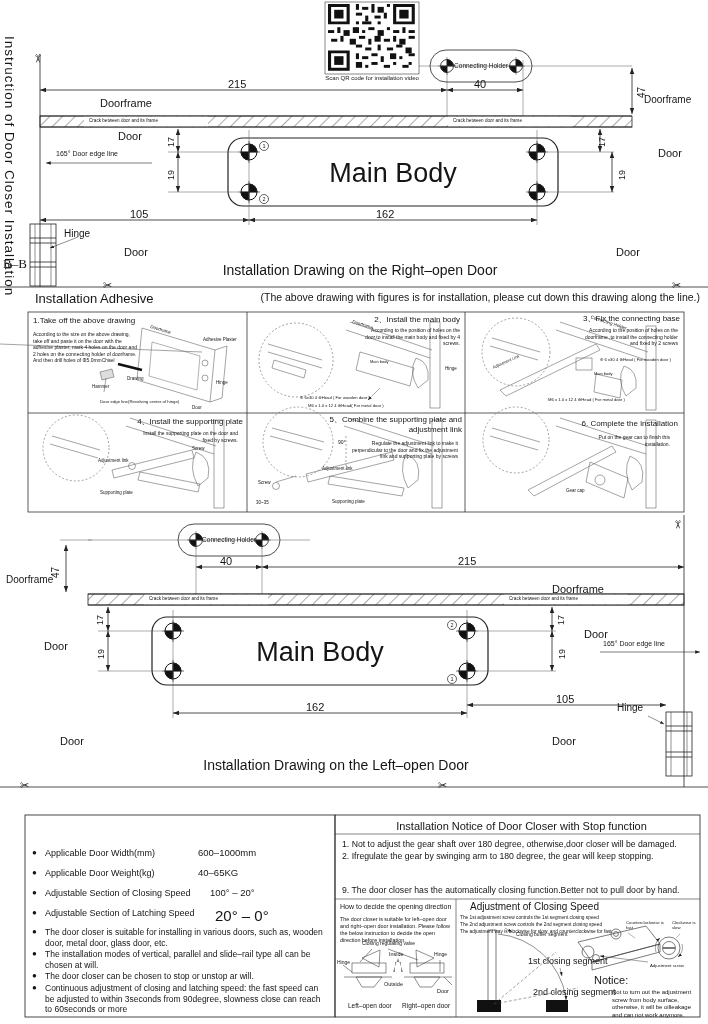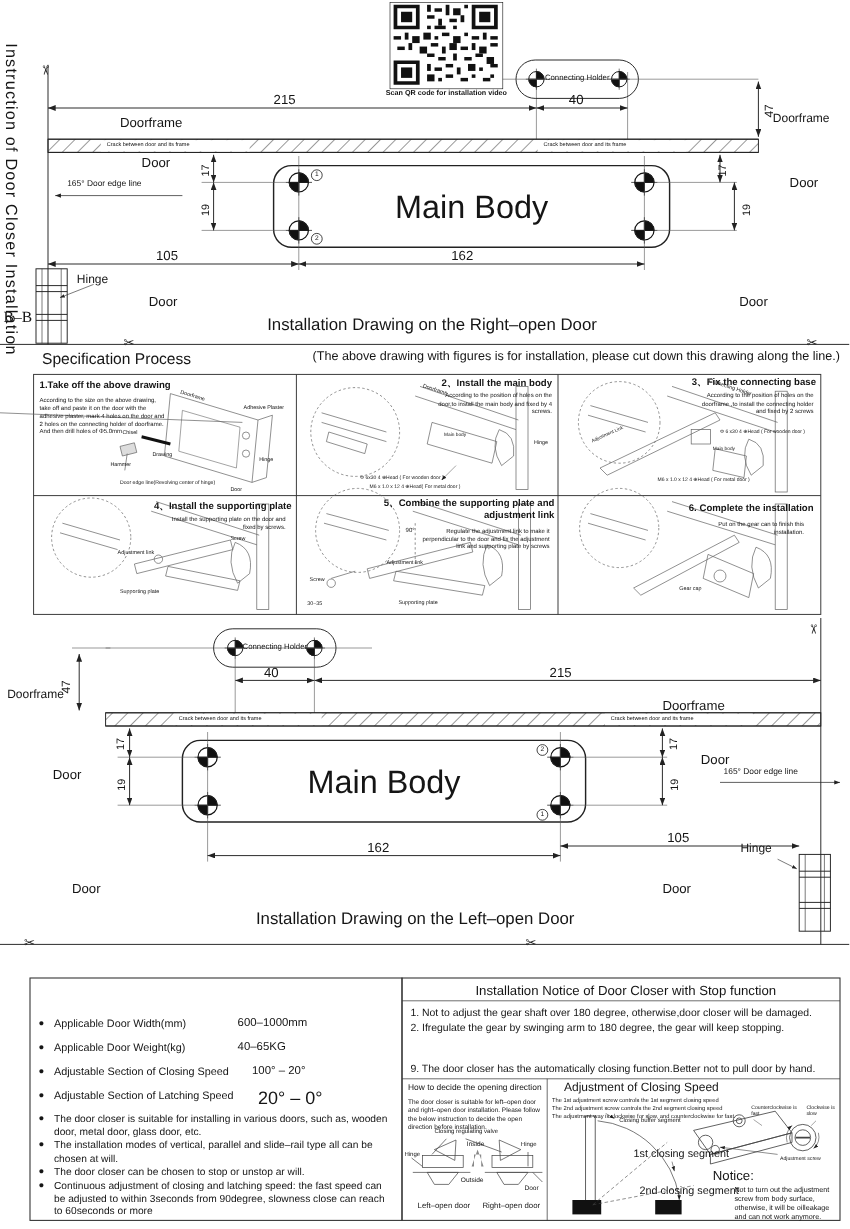--- a/index.html
+++ b/index.html
@@ -2,21 +2,21 @@
 <html><head>
 <meta charset="utf-8">
 <style>
   html,body{margin:0;padding:0;background:#fff}
   #page{position:relative;width:708px;height:1024px;background:#fff;
         font-family:"Liberation Sans",sans-serif;color:#151515;overflow:hidden}
   .t{position:absolute;white-space:nowrap;line-height:1.12;color:#151515}
   .w{white-space:normal}
   .ctr{text-align:center}
   .rt{text-align:right}
-  .b{font-weight:bold}
+  .b{font-weight:normal}
   .rot{transform:rotate(-90deg);transform-origin:left top}
   .vert{writing-mode:vertical-rl;letter-spacing:1px}
   .overlay{position:absolute;left:0;top:0}
   .sc{position:absolute;font-size:11px;color:#222}
 </style>
 </head>
 <body>
 
 <div id="page">
 
@@ -379,21 +379,21 @@
   <span class="t" style="left:262.5px;top:195.5px;font-size:5.5px">2</span>
   <span class="t rot" style="left:166px;top:180px;font-size:9px">19</span>
   <span class="t rot" style="left:617px;top:180px;font-size:9px">19</span>
   <span class="t" style="left:130px;top:208px;font-size:11px">105</span>
   <span class="t" style="left:376px;top:208px;font-size:11px">162</span>
   <span class="t" style="left:64px;top:228px;font-size:10px">Hinge</span>
   <span class="t" style="left:124px;top:246px;font-size:11px">Door</span>
   <span class="t" style="left:616px;top:246px;font-size:11px">Door</span>
   <span class="t ctr" style="left:195px;top:263px;width:330px;font-size:14px">Installation Drawing on the Right–open Door</span>
 
-  <span class="t" style="left:35px;top:292px;font-size:13px">Specification Process</span>
+  <span class="t" style="left:35px;top:292px;font-size:13px">Installation Adhesive</span>
   <span class="t rt" style="left:228px;top:292px;width:472px;font-size:10.5px">(The above drawing with figures is for installation, please cut down this drawing along the line.)</span>
 
   <span class="t b" style="left:33px;top:317px;font-size:8px">1.Take off the above drawing</span>
   <span class="t w" style="left:33px;top:331px;width:104px;font-size:5px;line-height:1.3">According to the size on the above drawing, take off and paste it on the door with the adhesive plaster, mark 4 holes on the door and 2 holes on the connecting holder of doorframe. And then drill holes of Φ5.0mm</span>
   <span class="t" style="left:150px;top:327px;font-size:4.5px;transform:rotate(17deg)">Doorframe</span>
   <span class="t" style="left:203px;top:337px;font-size:4.5px">Adhesive Plaster</span>
   <span class="t" style="left:102px;top:358px;font-size:4.5px">Chisel</span>
   <span class="t" style="left:92px;top:384px;font-size:4.5px">Hammer</span>
   <span class="t" style="left:127px;top:376px;font-size:4.5px">Drawing</span>
   <span class="t" style="left:216px;top:380px;font-size:4.5px">Hinge</span>
@@ -450,21 +450,21 @@
   <span class="t ctr" style="left:175px;top:637px;width:290px;font-size:27px">Main Body</span>
   <span class="t" style="left:450.5px;top:621.5px;font-size:5.5px">2</span>
   <span class="t" style="left:450.5px;top:675.5px;font-size:5.5px">1</span>
   <span class="t rot" style="left:96px;top:659px;font-size:9px">19</span>
   <span class="t rot" style="left:557px;top:659px;font-size:9px">19</span>
   <span class="t" style="left:306px;top:701px;font-size:11px">162</span>
   <span class="t" style="left:556px;top:693px;font-size:11px">105</span>
   <span class="t" style="left:617px;top:702px;font-size:10px">Hinge</span>
   <span class="t" style="left:60px;top:735px;font-size:11px">Door</span>
   <span class="t" style="left:552px;top:735px;font-size:11px">Door</span>
-  <span class="t ctr" style="left:176px;top:758px;width:340px;font-size:14px">Installation Drawing on the  Left–open Door</span>
+  <span class="t ctr" style="left:166px;top:758px;width:340px;font-size:14px">Installation Drawing on the  Left–open Door</span>
 
   <span class="t" style="left:32px;top:849px;font-size:8px">●</span>
   <span class="t" style="left:45px;top:848px;font-size:9px">Applicable Door Width(mm)</span>
   <span class="t" style="left:198px;top:848px;font-size:9.5px">600–1000mm</span>
   <span class="t" style="left:32px;top:869px;font-size:8px">●</span>
   <span class="t" style="left:45px;top:868px;font-size:9px">Applicable Door Weight(kg)</span>
   <span class="t" style="left:198px;top:868px;font-size:9.5px">40–65KG</span>
   <span class="t" style="left:32px;top:889px;font-size:8px">●</span>
   <span class="t" style="left:45px;top:888px;font-size:9px">Adjustable Section of Closing Speed</span>
   <span class="t" style="left:210px;top:888px;font-size:9.5px">100° – 20°</span>

